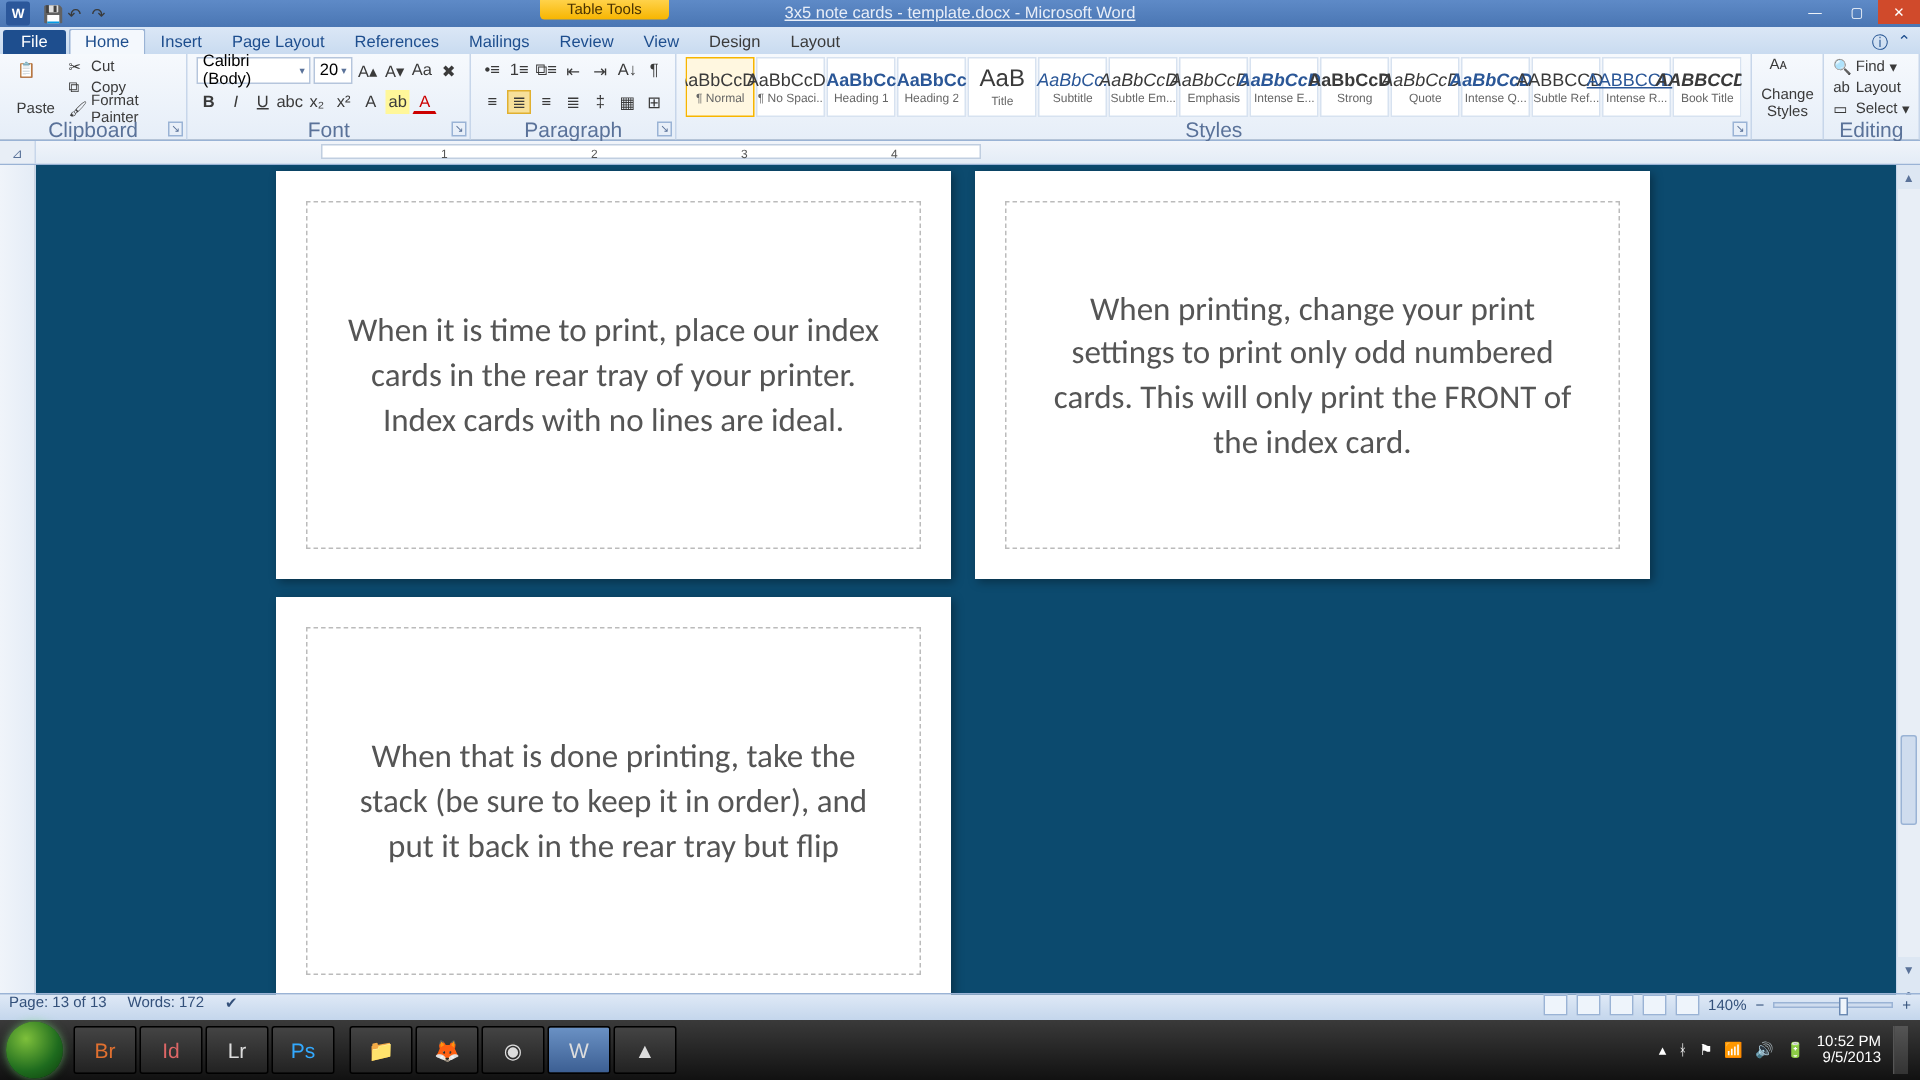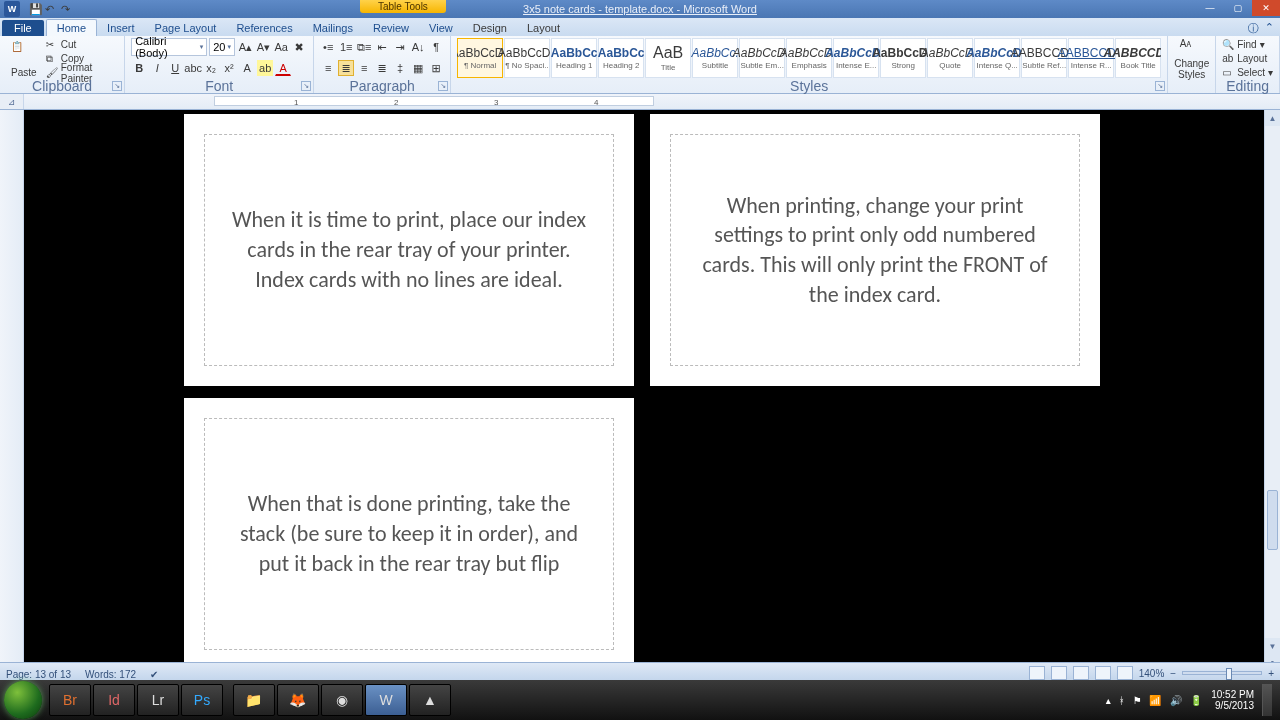--- a/index.html
+++ b/index.html
@@ -56,32 +56,32 @@
 .editing .smallrows div{font-size:10px;}
 
 
 .docwrap { position:absolute; top:94px; left:0; right:0; bottom:34px; background:#b9b9b9; overflow:hidden;}
 .rulerbar{height:16px; background:#e8eef6; border-bottom:1px solid #9ab3d5; display:flex;}
 .rulercorner{width:24px; border-right:1px solid #c7d6ea; background:#e8eef6; display:flex;align-items:center;justify-content:center;font-size:9px;color:#5a7299;}
 .hruler{flex:1; position:relative; background:linear-gradient(#f0f4fa,#e4ecf6);}
 .hruler .active{position:absolute; left:190px; width:440px; top:2px; height:10px; background:#fff; border:1px solid #c0cee0;}
 .hruler .tick{position:absolute; top:4px; font-size:8px; color:#555;}
 
-.canvas { position:absolute; top:16px; left:24px; right:16px; bottom:0; overflow:auto; background:#000000;}
+.canvas { position:absolute; top:16px; left:24px; right:16px; bottom:0; overflow:auto; background:#0c4a6e;}
 .vruler{position:absolute; left:0; top:16px; width:24px; bottom:0; background:linear-gradient(90deg,#f0f4fa,#e4ecf6); border-right:1px solid #c7d6ea;}
 
 .cards{position:relative; padding: 4px 0 20px 160px;}
 .card{width:450px; height:272px; background:#fff; box-shadow:2px 2px 6px rgba(0,0,0,.35); position:relative; padding:20px;}
 .card .inner{border:1px dashed #bbb; width:100%; height:100%; display:flex; align-items:center; justify-content:center; padding:18px 24px;}
 .card .txt{font-family:Calibri,sans-serif; font-size:22px; color:#555; text-align:center; line-height:1.35;}
 .row1{display:flex; gap:16px;}
 .row2{margin-top:12px;}
 
 
-.status{position:absolute; left:0; right:0; bottom:40px; height:18px; background:linear-gradient(#dfe9f6,#c4d6ec); border-top:1px solid #9ab3d5; display:flex; align-items:flex-end; font-size:10px; color:#33507a; padding:0 6px;}
+.status{position:absolute; left:0; right:0; bottom:40px; height:18px; background:linear-gradient(#dfe9f6,#c4d6ec); border-top:1px solid #9ab3d5; display:flex; align-items:flex-start; font-size:10px; color:#33507a; padding:0 6px;}
 .status .sp{margin-right:14px;}
 .status .right{margin-left:auto; display:flex; align-items:center; gap:6px;}
 .viewbtn{width:16px;height:14px;border:1px solid #9ab3d5;background:#eef4fb;}
 .zoomslider{width:80px;height:4px;background:#cfdcee;border:1px solid #9ab3d5;position:relative;}
 .zoomslider .thumb{position:absolute;left:55%;top:-4px;width:6px;height:12px;background:#eef4fb;border:1px solid #6a89b3;}
 
 
 .taskbar{position:absolute; bottom:0; left:0; right:0; height:40px; background:linear-gradient(#3a3a3a,#111); display:flex; align-items:center; padding:0 4px;}
 .taskbar .start{width:38px;height:38px;border-radius:50%;background:radial-gradient(circle at 35% 30%,#7ec03b,#1e6b1e 60%,#0a3a0a);margin-right:6px; box-shadow:0 0 6px rgba(120,220,120,.6);}
 .tbtn{width:42px;height:32px;margin:0 1px;border:1px solid #000;border-radius:2px;background:linear-gradient(#444,#222);display:flex;align-items:center;justify-content:center;color:#ddd;font-size:14px;}

